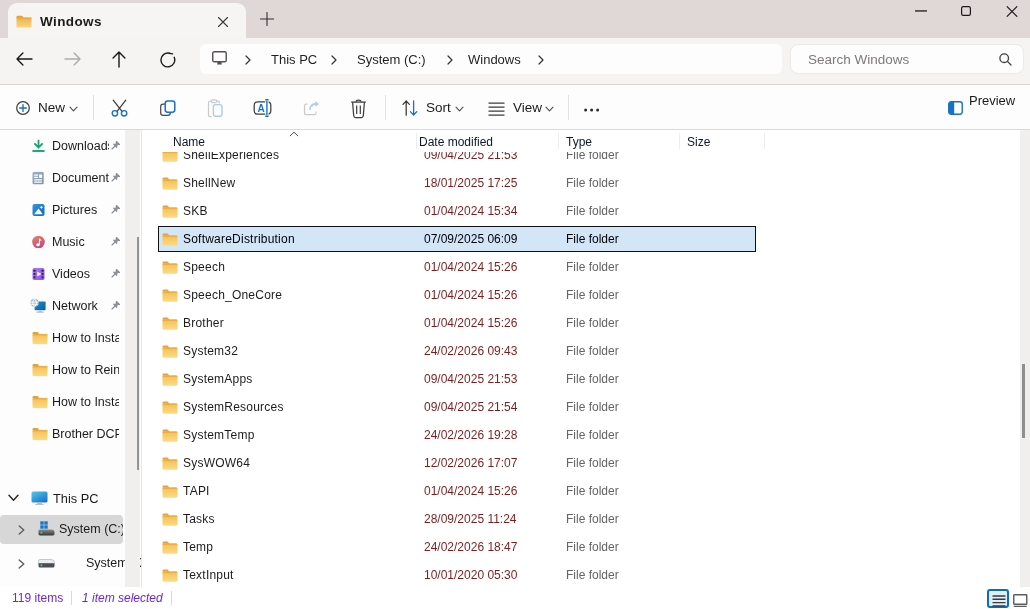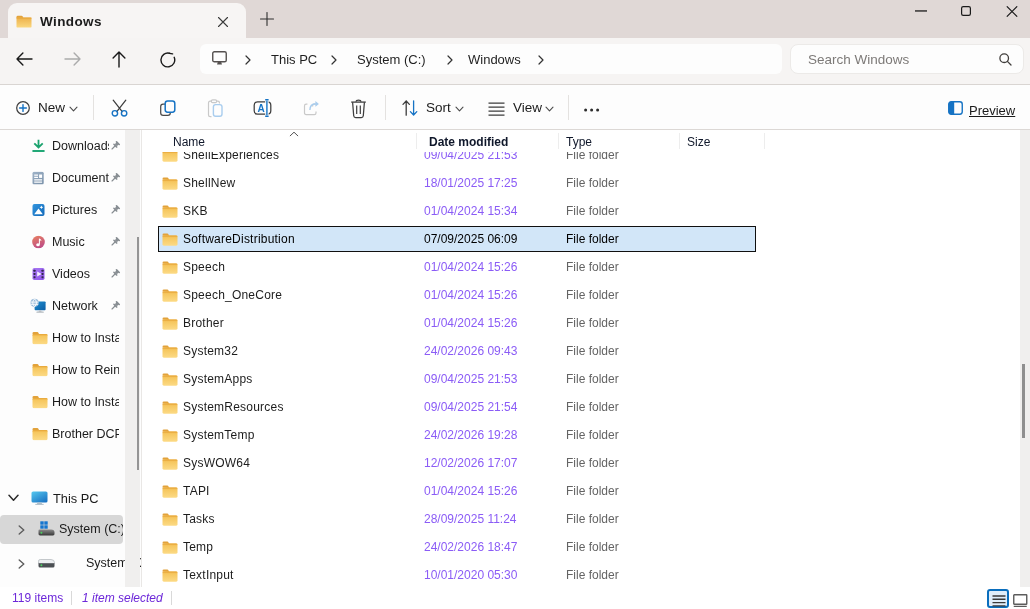--- a/index.html
+++ b/index.html
@@ -28,21 +28,21 @@
   .spin  { position:absolute; left:109px; top:10px; }
   .stext.w { width:67px; }
   
   #content { left:142px; top:130px; width:878px; height:457px; background:#ffffff; overflow:hidden; }
   #header { left:0; top:0; width:878px; height:22px; background:#ffffff; z-index:5; }
   .hcol { position:absolute; top:5px; font-size:12px; color:#0f172a; }
   .hsep { position:absolute; top:3px; width:1px; height:16px; background:#ededed; }
   .row { position:absolute; left:0; width:878px; height:28px; }
   .ficon { position:absolute; left:20px; top:8px; }
   .fname { position:absolute; left:41px; top:7px; font-size:12px; color:#1d1d1d; letter-spacing:0.22px; }
-  .fdate { position:absolute; left:282px; top:7px; font-size:12px; color:#8b5cf6; }
+  .fdate { position:absolute; left:282px; top:7px; font-size:12px; color:#7f1d1d; }
   .ftype { position:absolute; left:424px; top:7px; font-size:12px; color:#646464; }
   #selrow { position:absolute; left:16px; top:96px; width:598px; height:26px; background:#d2e6f8; border:1.5px solid #101010; }
   #paneline { left:141px; top:130px; width:1px; height:457px; background:#e9e7e5; }
   
   #sbtrack1 { left:125px; top:130px; width:15px; height:458px; background:#f0efee; }
   #sbthumb1 { left:136.5px; top:237px; width:2.5px; height:233px; background:#949494; }
   #sbtrack2 { left:1020px; top:130px; width:10px; height:457px; background:#f0efee; }
   #sbthumb2 { left:1022px; top:364px; width:2.5px; height:74px; background:#8f8f8f; }
   
   #statusbar { left:0; top:587px; width:1030px; height:22px; background:#ffffff; }
@@ -209,21 +209,21 @@
   <svg class="abs" style="left:583px; top:23px;" width="18" height="4" viewBox="0 0 18 4">
     <circle cx="2.6" cy="2" r="1.5" fill="#2c2c2c"></circle>
       <circle cx="8.6" cy="2" r="1.5" fill="#2c2c2c"></circle>
       <circle cx="14.6" cy="2" r="1.5" fill="#2c2c2c"></circle>
   </svg>
 
   <svg class="abs" style="left:948px; top:16px;" width="15" height="14" viewBox="0 0 15 14">
     <rect x="0.75" y="0.75" width="13.5" height="12.5" rx="2.4" fill="none" stroke="#1673c4" stroke-width="1.4"></rect>
     <path d="M3 0.75 L6.2 0.75 L6.2 13.25 L3 13.25 Q0.75 13.25 0.75 11 L0.75 3 Q0.75 0.75 3 0.75 Z" fill="#1673c4"></path>
   </svg>
-  <div class="abs" style="left:969px; top:18px; font-size:13px; color:#1b1b1b;text-decoration:underline;">Preview</div>
+  <div class="abs" style="left:969px; top:8px; font-size:13px; color:#1b1b1b;">Preview</div>
 </div>
 
 <svg width="0" height="0" style="position:absolute">
   <defs>
     <linearGradient id="fg" x1="0" y1="0" x2="0" y2="1">
       <stop offset="0" stop-color="#f0b54d"></stop>
         <stop offset="0.25" stop-color="#f6c75f"></stop>
         <stop offset="1" stop-color="#fcda85"></stop>
     </linearGradient>
     <g id="folder">
@@ -561,21 +561,21 @@
     <svg class="ficon" width="16" height="13" viewBox="0 0 16 13">
         <use href="#folder"></use>
       </svg>
     <div class="fname">TextInput</div>
       <div class="fdate">10/01/2020 05:30</div>
       <div class="ftype">File folder</div>
   </div>
 
   <div id="header" class="abs">
     <div class="hcol" style="left:31px;">Name</div>
-    <div class="hcol" style="left:287px;font-weight:bold;">Date modified</div>
+    <div class="hcol" style="left:277px;">Date modified</div>
     <div class="hcol" style="left:424px;">Type</div>
     <div class="hcol" style="left:545px;">Size</div>
     <svg class="abs" style="left:147px; top:0.5px;" width="10" height="6" viewBox="0 0 10 6">
       <path d="M1.2 4.8 L5 1.2 L8.8 4.8" stroke="#555" stroke-width="1" fill="none" stroke-linecap="round" stroke-linejoin="round"></path>
     </svg>
     <div class="hsep" style="left:273.5px;"></div>
     <div class="hsep" style="left:416px;"></div>
     <div class="hsep" style="left:536.5px;"></div>
     <div class="hsep" style="left:621.5px;"></div>
   </div>

